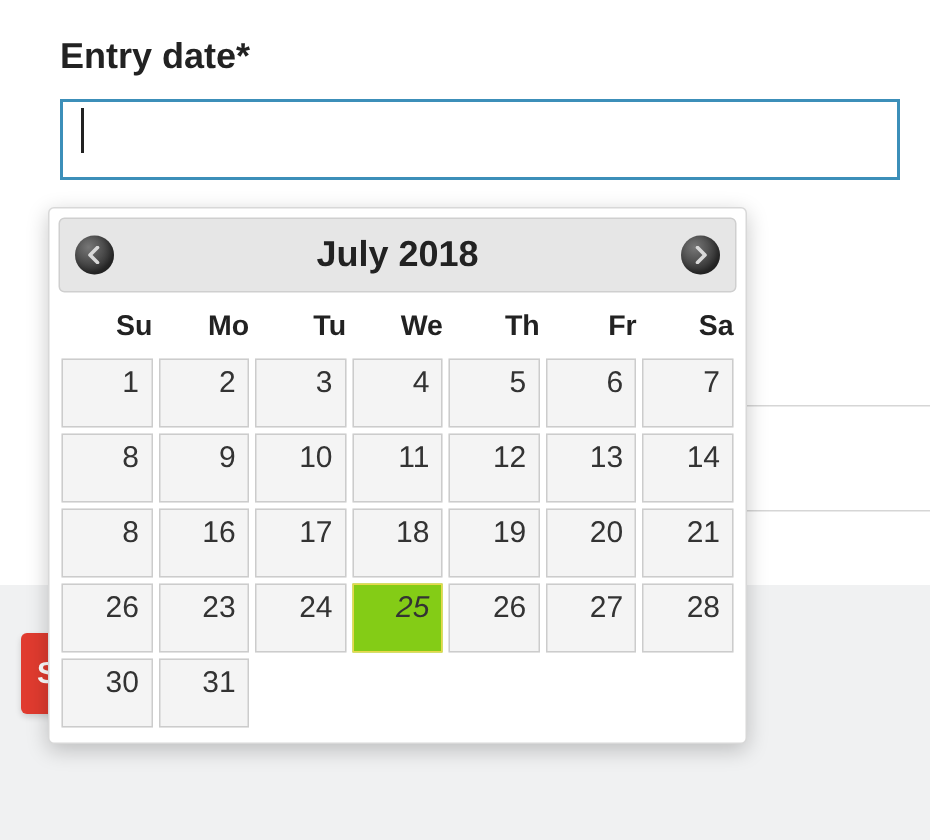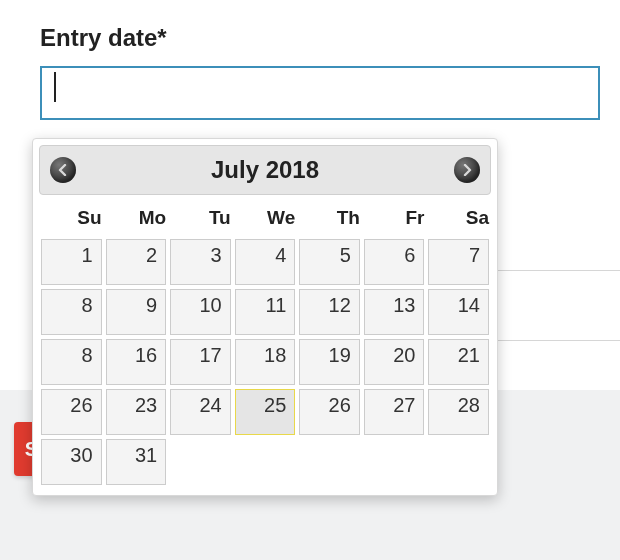--- a/index.html
+++ b/index.html
@@ -103,22 +103,23 @@
       display: flex;
       align-items: flex-start;
       justify-content: flex-end;
       padding: 4px 8px 0 0;
       font-size: 20px;
       color: #333;
       font-weight: 400;
       cursor: pointer;
     }
     .day-cell.today {
-      background: #e5e5e5;
+      background: #84cc16;
       border-color: #e8d84a;
+      font-style: italic;
     }
     .bg-strip {
       position: absolute;
       left: 0;
       top: 390px;
       right: 0;
       height: 170px;
       background: #f0f1f2;
       z-index: -1;
     }

